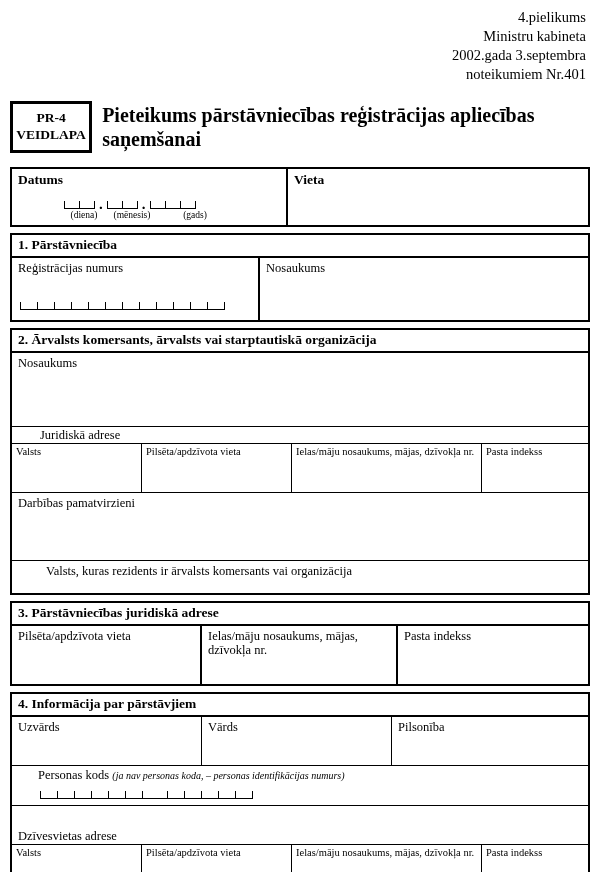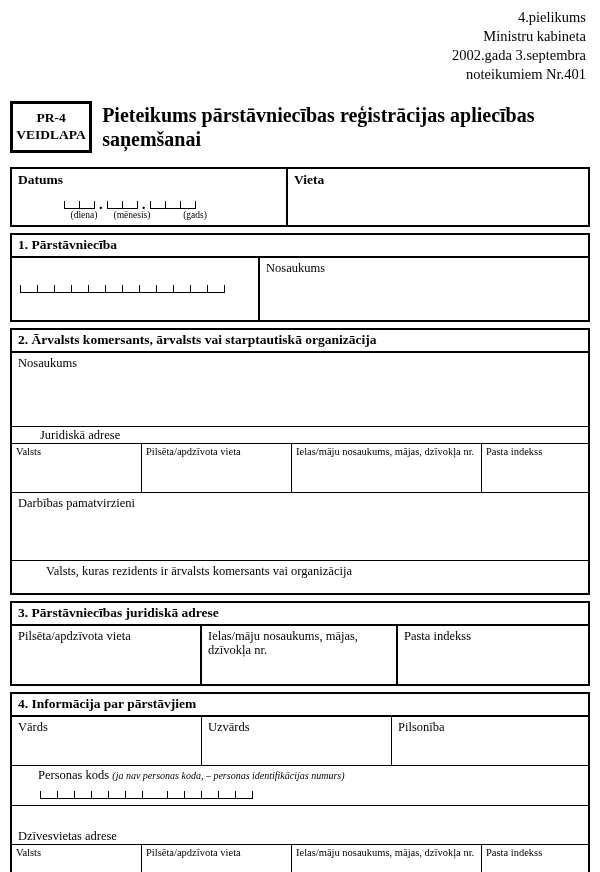--- a/index.html
+++ b/index.html
@@ -205,20 +205,21 @@
       <div class="cell" style="flex:1;">
         <div class="cell-label" style="font-weight:bold;font-size:13.5px;">Vieta</div>
       </div>
     </div>
   </div>
 
   <div class="block">
     <div class="section-head">1. Pārstāvniecība</div>
     <div class="row" style="height:62px;">
       <div class="cell bdr-r" style="width:248px;">
+        <div class="cell-label">Reģistrācijas numurs</div>
         <div class="reg-comb">
           <div class="comb">
             <div class="tick"></div>
               <div class="gap" style="width:16px;"></div>
             <div class="tick"></div>
               <div class="gap" style="width:16px;"></div>
             <div class="tick"></div>
               <div class="gap" style="width:16px;"></div>
             <div class="tick"></div>
               <div class="gap" style="width:16px;"></div>
@@ -296,24 +297,24 @@
         <div class="cell-label">Pasta indekss</div>
       </div>
     </div>
   </div>
 
   <div class="block">
     <div class="section-head">4. Informācija par pārstāvjiem</div>
 
     <div class="row bdr-b1" style="height:48px;">
       <div class="cell bdr-r1" style="width:190px;">
+        <div class="cell-label">Uzvārds</div>
+      </div>
+      <div class="cell bdr-r1" style="width:190px;">
         <div class="cell-label">Vārds</div>
-      </div>
-      <div class="cell bdr-r1" style="width:190px;">
-        <div class="cell-label">Uzvārds</div>
       </div>
       <div class="cell" style="flex:1;">
         <div class="cell-label">Pilsonība</div>
       </div>
     </div>
 
     <div class="cell bdr-b1" style="height:40px;padding-left:20px;">
       <div class="cell-label" style="padding-top:2px;">
         <span>Personas kods</span>
         <span class="pk-note">(ja nav personas koda, – personas identifikācijas numurs)</span>

